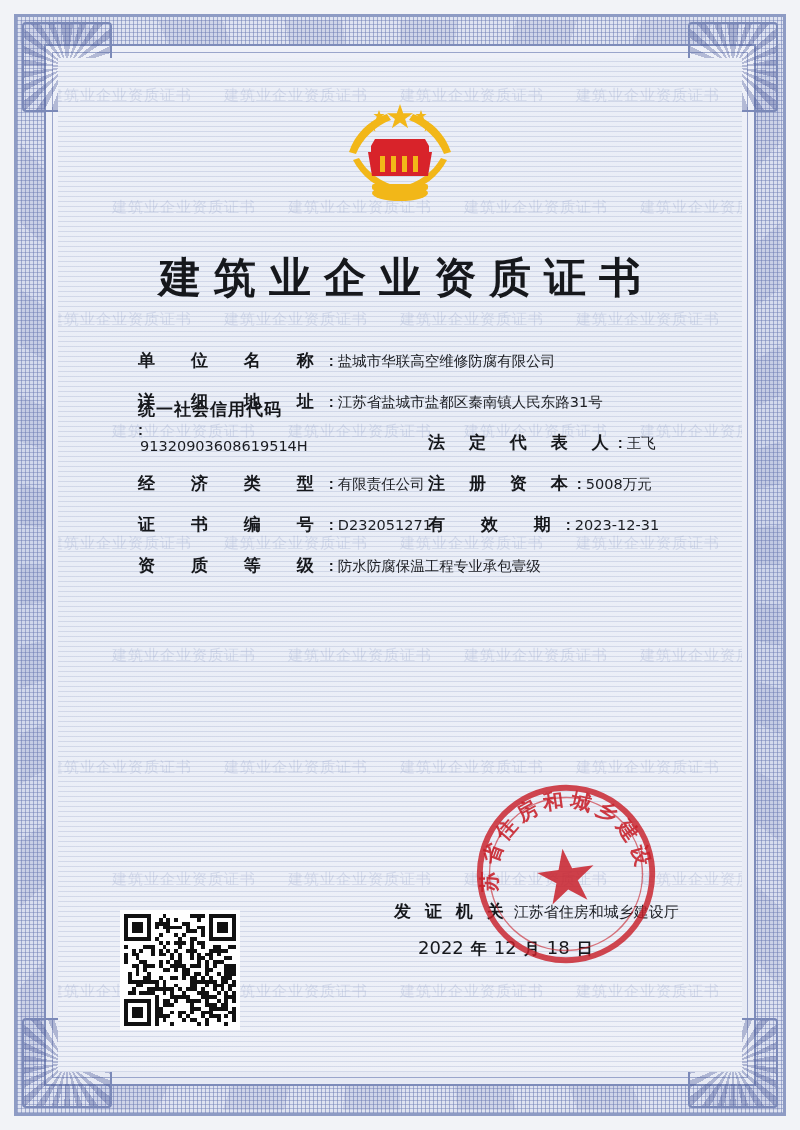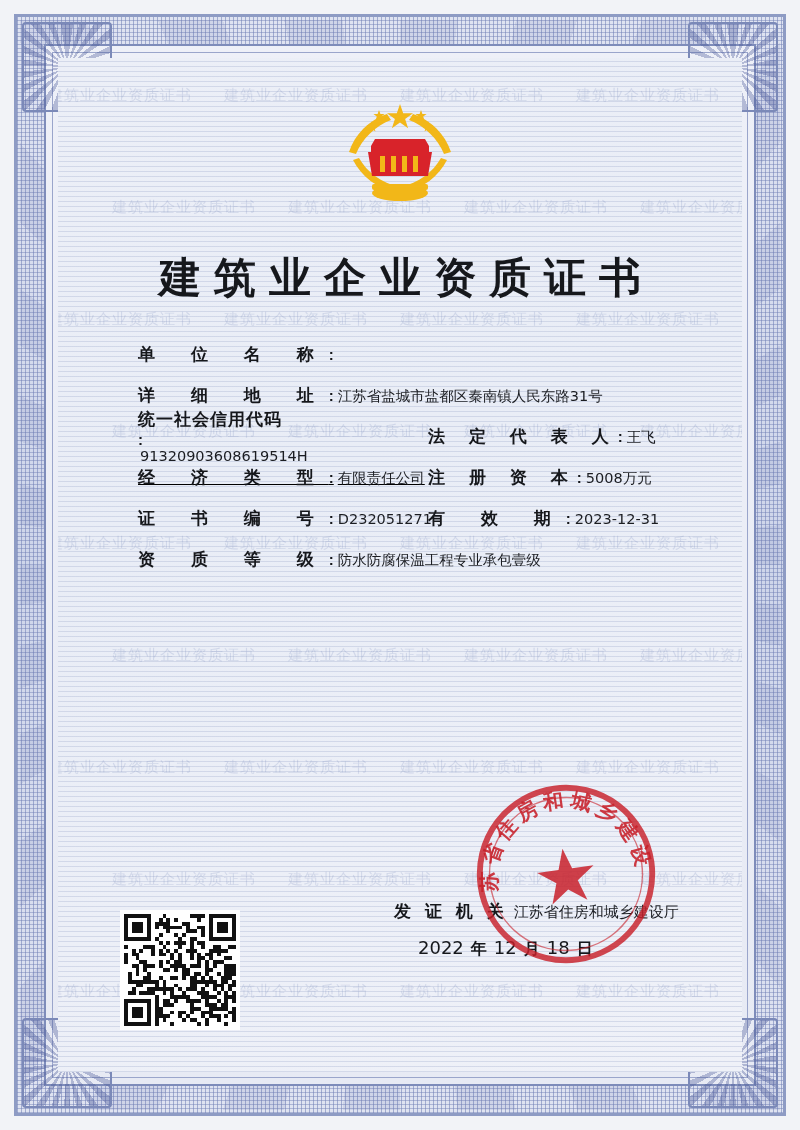--- a/index.html
+++ b/index.html
@@ -139,21 +139,21 @@
 
   
   .fields {
     position: absolute;
     left: 80px;
     right: 60px;
     top: 278px;
   }
   .row {
     display: flex;
-    align-items: center;
+    align-items: flex-end;
     height: 36px;
     margin-bottom: 5px;
   }
   .label {
     font-size: 17px;
     font-weight: bold;
     color: #15171b;
     white-space: nowrap;
     font-family: "DejaVu Sans", "Liberation Sans", sans-serif;
   }
@@ -329,20 +329,21 @@
     </div>
 
     <div class="title">建筑业企业资质证书</div>
 
     <div class="fields">
 
       <div class="row">
         <div class="col-left" style="width:auto;">
           <span class="label sp3">单 位 名 称</span>
           <span class="colon">:</span>
+          <span class="value">盐城市华联高空维修防腐有限公司</span>
         </div>
       </div>
 
       <div class="row">
         <div class="col-left" style="width:auto;">
           <span class="label sp3">详 细 地 址</span>
           <span class="colon">:</span>
           <span class="value">江苏省盐城市盐都区秦南镇人民东路31号</span>
         </div>
       </div>
@@ -354,21 +355,21 @@
           <span class="value">91320903608619514H</span>
         </div>
         <div class="col-right">
           <span class="label sp2">法 定 代 表 人</span>
           <span class="colon">:</span>
           <span class="value">王飞</span>
         </div>
       </div>
 
       <div class="row">
-        <div class="col-left" style="width:290px;text-decoration:underline;">
+        <div class="col-left" style="width:290px;">
           <span class="label sp3">经 济 类 型</span>
           <span class="colon">:</span>
           <span class="value">有限责任公司</span>
         </div>
         <div class="col-right">
           <span class="label sp2">注 册 资 本</span>
           <span class="colon">:</span>
           <span class="value">5008万元</span>
         </div>
       </div>

